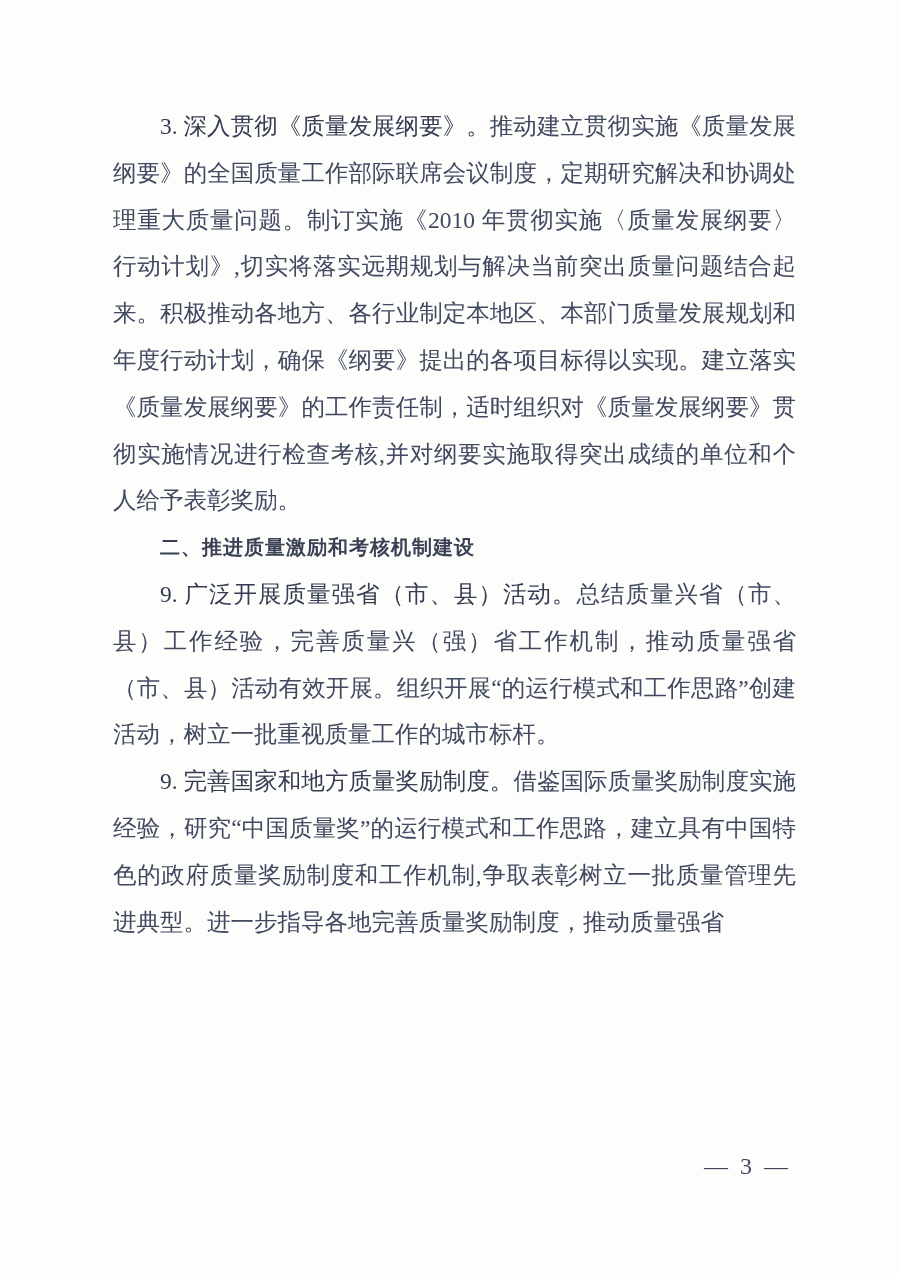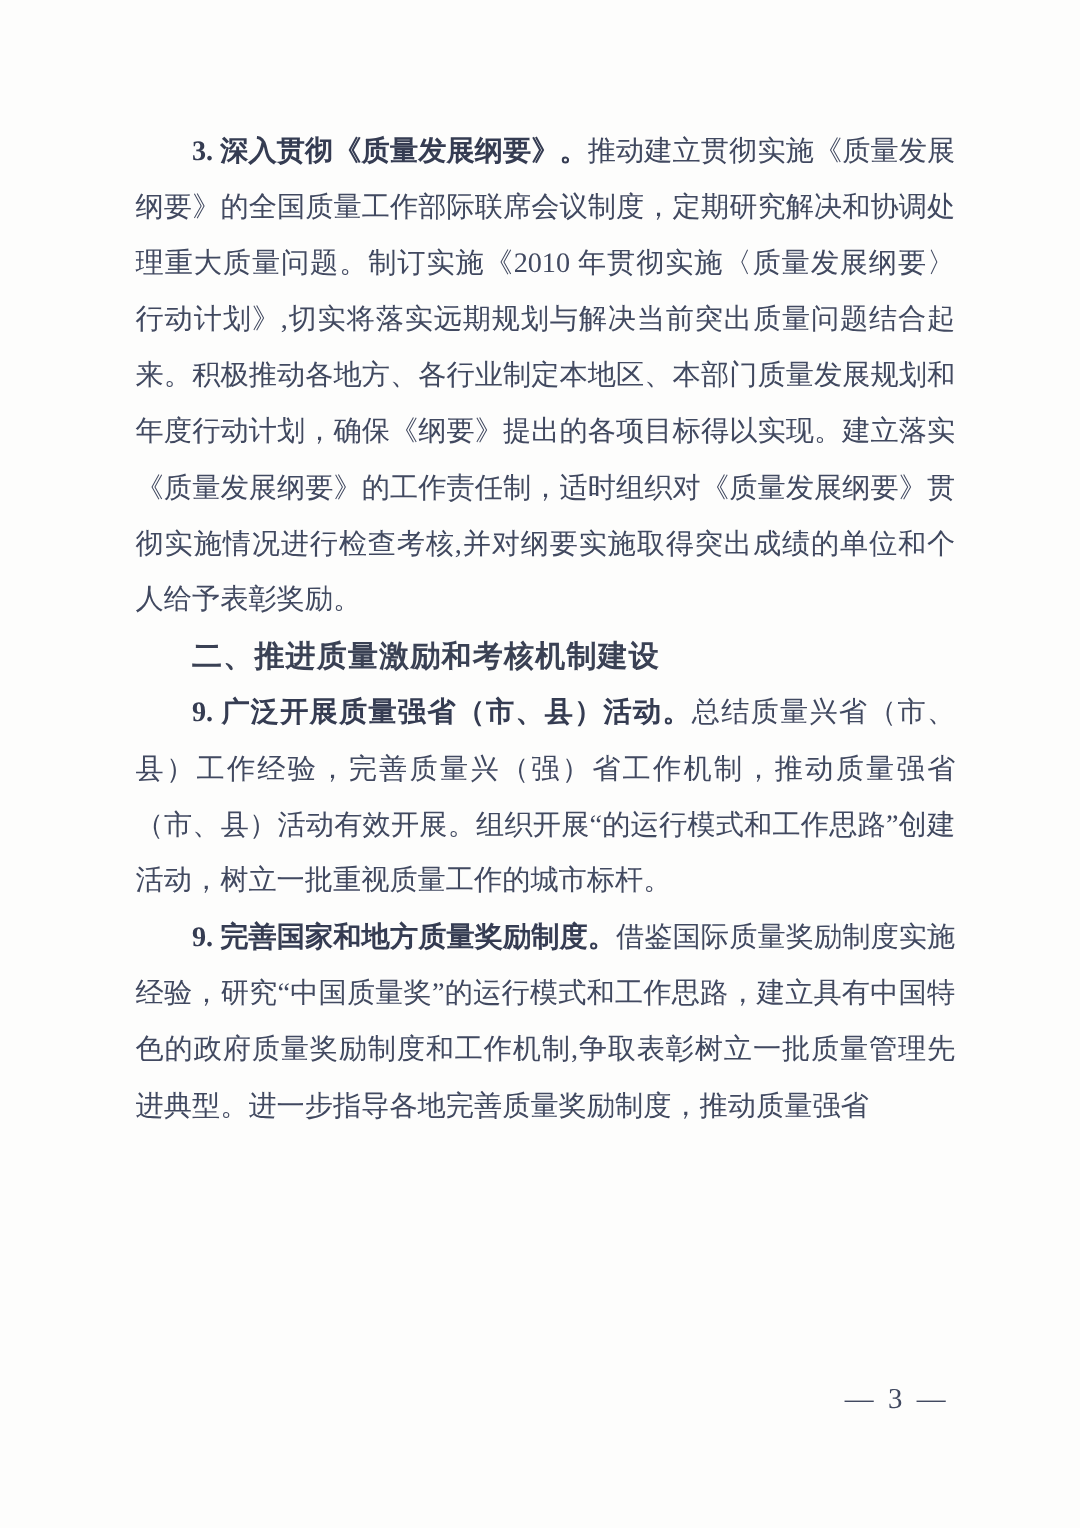--- a/index.html
+++ b/index.html
@@ -27,29 +27,29 @@
     text-justify: inter-ideograph;
   }
   .para {
     margin: 0;
     padding: 0;
   }
   .indent {
     text-indent: 47px;
   }
   .lead {
-    font-weight: 700;
+    font-weight: 400;
     color: #353c52;
   }
   .section-heading {
     margin: 0;
     padding: 0;
     font-family: "Liberation Sans", "DejaVu Sans", sans-serif;
     font-weight: 700;
-    font-size: 25px;
+    font-size: 20px;
     line-height: 46.8px;
     text-indent: 47px;
     text-align: left;
     color: #3a4154;
     letter-spacing: 1px;
   }
   .page-number {
     position: absolute;
     left: 704px;
     top: 1151px;

